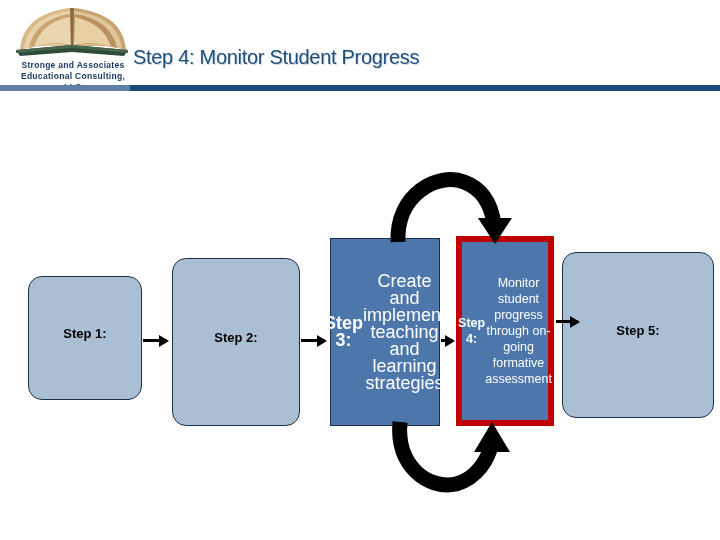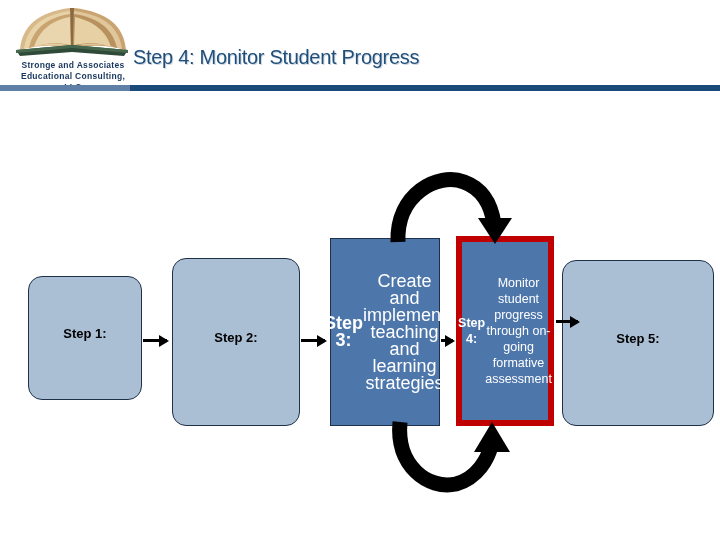--- a/index.html
+++ b/index.html
@@ -88,21 +88,21 @@
   .box.square .step-label { margin-bottom: 0px; }
   .box.highlight {
     border: 6px solid #c00000;
     border-radius: 0;
   }
 
   #box-step1 { left: 28px;  top: 276px; width: 114px; height: 124px; }
   #box-step2 { left: 172px; top: 258px; width: 128px; height: 168px; text-align: center; }
   #box-step3 { left: 330px; top: 238px; width: 110px; height: 188px; }
   #box-step4 { left: 456px; top: 236px; width: 98px;  height: 190px; }
-  #box-step5 { left: 562px; top: 260px; width: 152px; height: 166px; }
+  #box-step5 { left: 562px; top: 252px; width: 152px; height: 166px; }
 
   #box-step3 .step-label,
   #box-step4 .step-label { margin-bottom: 0; }
   #box-step4 { font-size: 12.5px; line-height: 16px; }
   #box-step3 { font-size: 18px; line-height: 17px; }
 
   
   .arrow-h {
     position: absolute;
     height: 3px;

